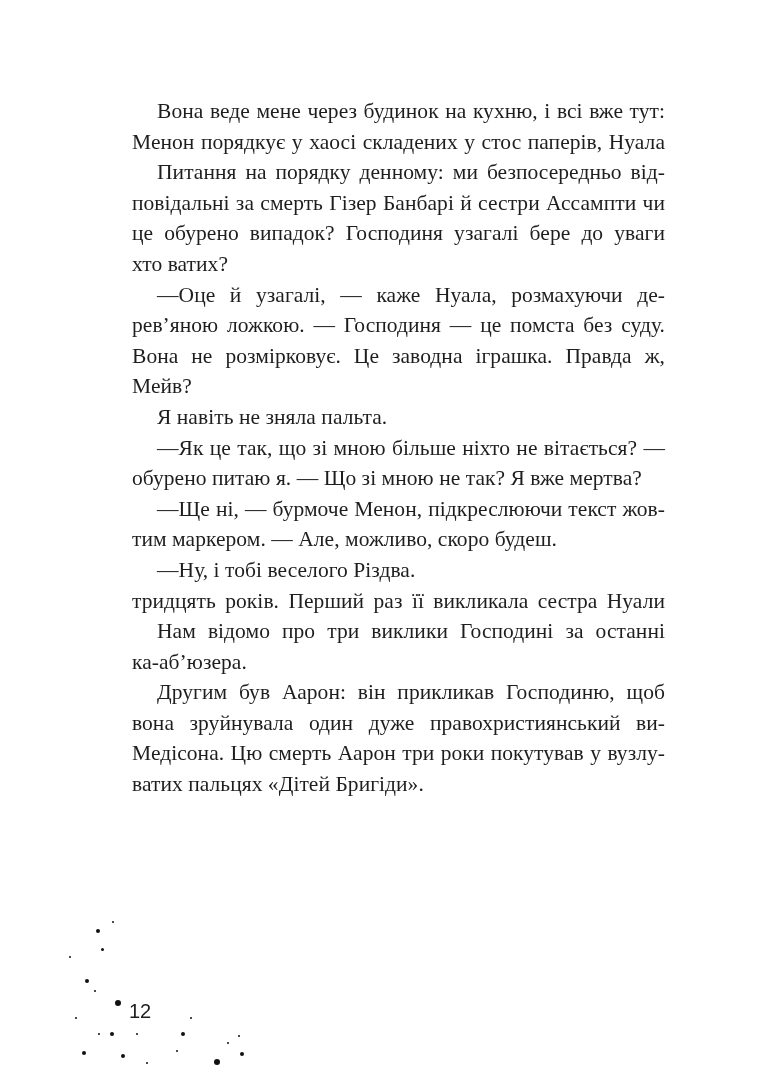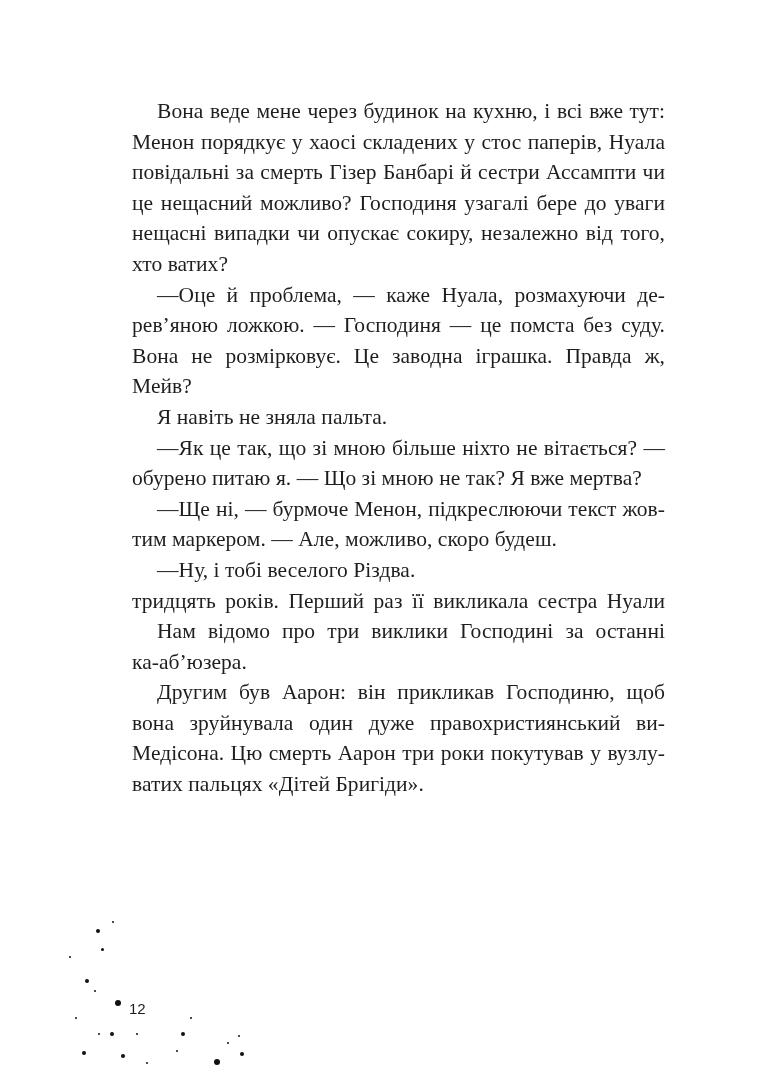--- a/index.html
+++ b/index.html
@@ -41,49 +41,49 @@
       padding-left: 25px;
     }
     .line.last {
       text-align-last: left;
     }
     .page-number {
       position: absolute;
       left: 129px;
       top: 1000px;
       font-family: "Liberation Sans", "DejaVu Sans", sans-serif;
-      font-size: 15px;
+      font-size: 20px;
       color: #1e1e1e;
     }
     .dot {
       position: absolute;
       border-radius: 50%;
       background: #111;
     }
   </style>
 </head>
 <body>
 
 <div class="page">
   <div class="text-block">
 
     <div>
       <span class="line indent">Вона веде мене через будинок на кухню, і всі вже тут:</span>
       <span class="line">Менон порядкує у хаосі складених у стос паперів, Нуала</span>
     </div>
 
     <div>
+      <span class="line indent">Питання на порядку денному: ми безпосередньо від-</span>
       <span class="line">повідальні за смерть Гізер Банбарі й сестри Ассампти чи</span>
-      <span class="line">це нещасний можливо? Господиня узагалі бере до уваги</span>
-      <span class="line">нещасні випадки чи опускає сокиру, незалежно від того,</span>
+      <span class="line">це обурено випадок? Господиня узагалі бере до уваги</span>
       <span class="line last">хто ватих?</span>
     </div>
 
     <div>
-      <span class="line indent">—Оце й проблема, — каже Нуала, розмахуючи де-</span>
+      <span class="line indent">—Оце й узагалі, — каже Нуала, розмахуючи де-</span>
       <span class="line">рев’яною ложкою. — Господиня — це помста без суду.</span>
       <span class="line">Вона не розмірковує. Це заводна іграшка. Правда ж,</span>
       <span class="line last">Мейв?</span>
     </div>
 
     <div>
       <span class="line indent last">Я навіть не зняла пальта.</span>
     </div>
 
     <div>

